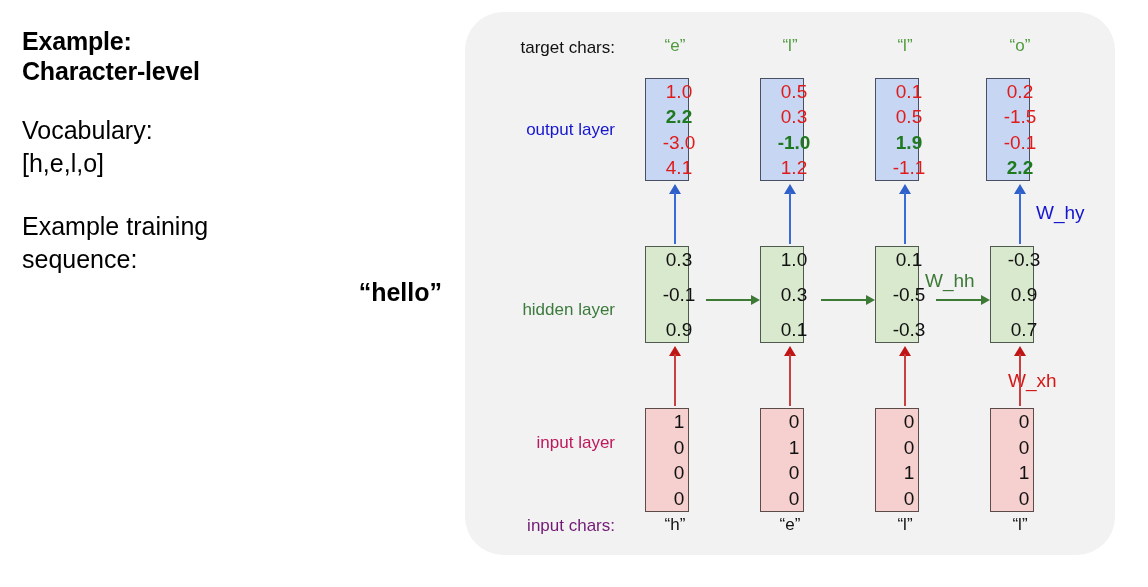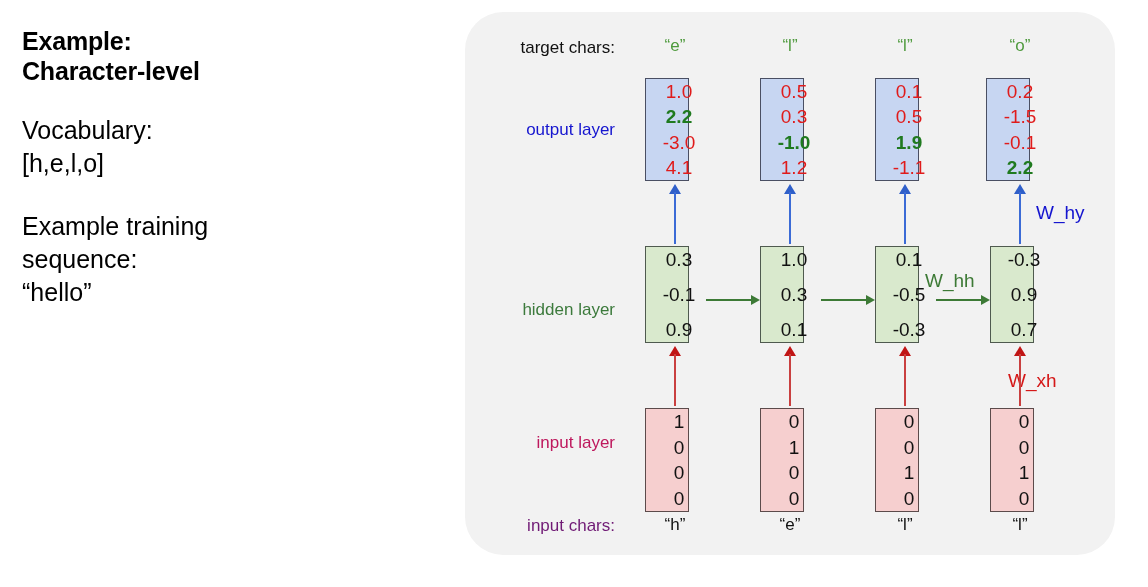--- a/index.html
+++ b/index.html
@@ -15,21 +15,21 @@
   #left-panel{
     position:absolute;left:22px;top:26px;width:420px;
   }
   .head-line{
     font-size:25px;font-weight:bold;color:#000;line-height:30px;
     letter-spacing:-0.2px;
   }
   .body-line{
     font-size:25px;font-weight:normal;color:#000;line-height:33px;
   }
-  .body-line.bold{font-weight:normal;}
+  .body-line.bold{font-weight:bold;text-align:right;}
   .vgap-a{height:28px;}
   .vgap-b{height:30px;}
 
   
   #diagram-panel{
     position:absolute;left:465px;top:12px;
     width:650px;height:543px;
     background:#f2f2f2;
     border-radius:38px;
   }

